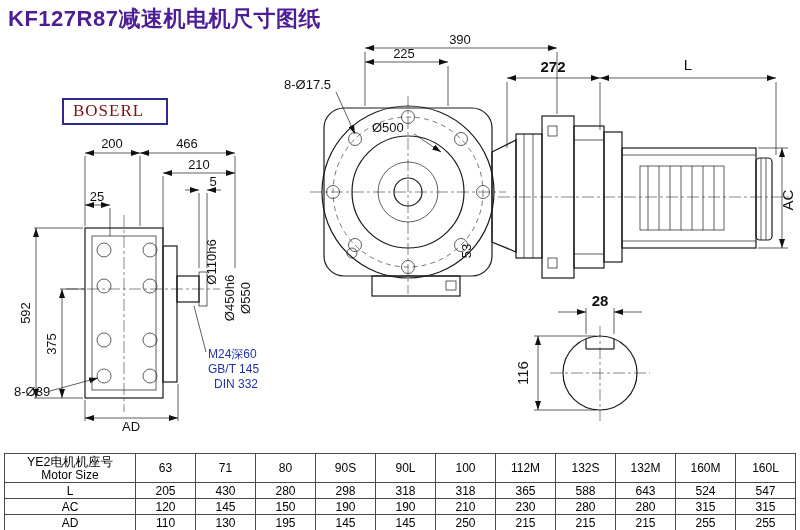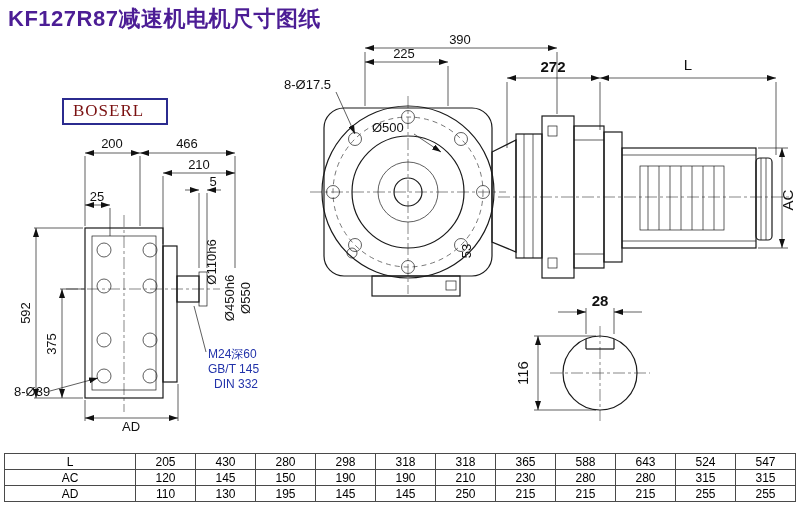--- a/index.html
+++ b/index.html
@@ -206,20 +206,37 @@
     <line class="thin" x1="596" y1="336" x2="534" y2="336"></line>
     <line class="thin" x1="596" y1="410" x2="534" y2="410"></line>
     <line class="thin" x1="538" y1="336" x2="538" y2="410" marker-start="url(#ar)" marker-end="url(#ar)"></line>
     <text class="big" x="528" y="373" text-anchor="middle" transform="rotate(-90 528 373)">116</text>
   </g>
 </svg>
 
 <div class="tablewrap">
   <table>
     <tbody>
+        <tr class="hdr">
+      <td class="lbl">
+        <div class="hdr-cn">YE2电机机座号</div>
+        <div class="hdr-en">Motor Size</div>
+      </td>
+      <td>63</td>
+      <td>71</td>
+      <td>80</td>
+      <td>90S</td>
+      <td>90L</td>
+      <td>100</td>
+      <td>112M</td>
+      <td>132S</td>
+      <td>132M</td>
+      <td>160M</td>
+      <td>160L</td>
+    </tr>
     <tr>
       <td class="lbl">L</td>
       <td>205</td>
       <td>430</td>
       <td>280</td>
       <td>298</td>
       <td>318</td>
       <td>318</td>
       <td>365</td>
       <td>588</td>

